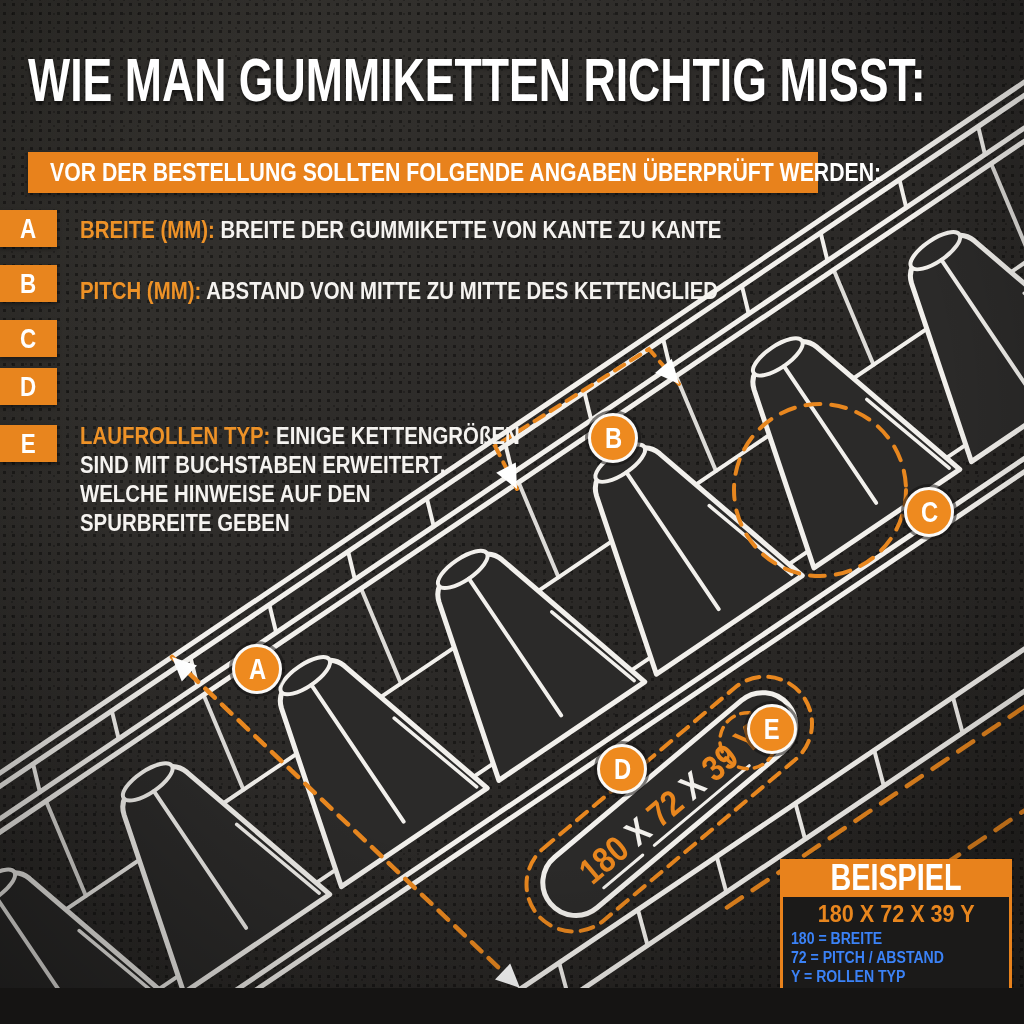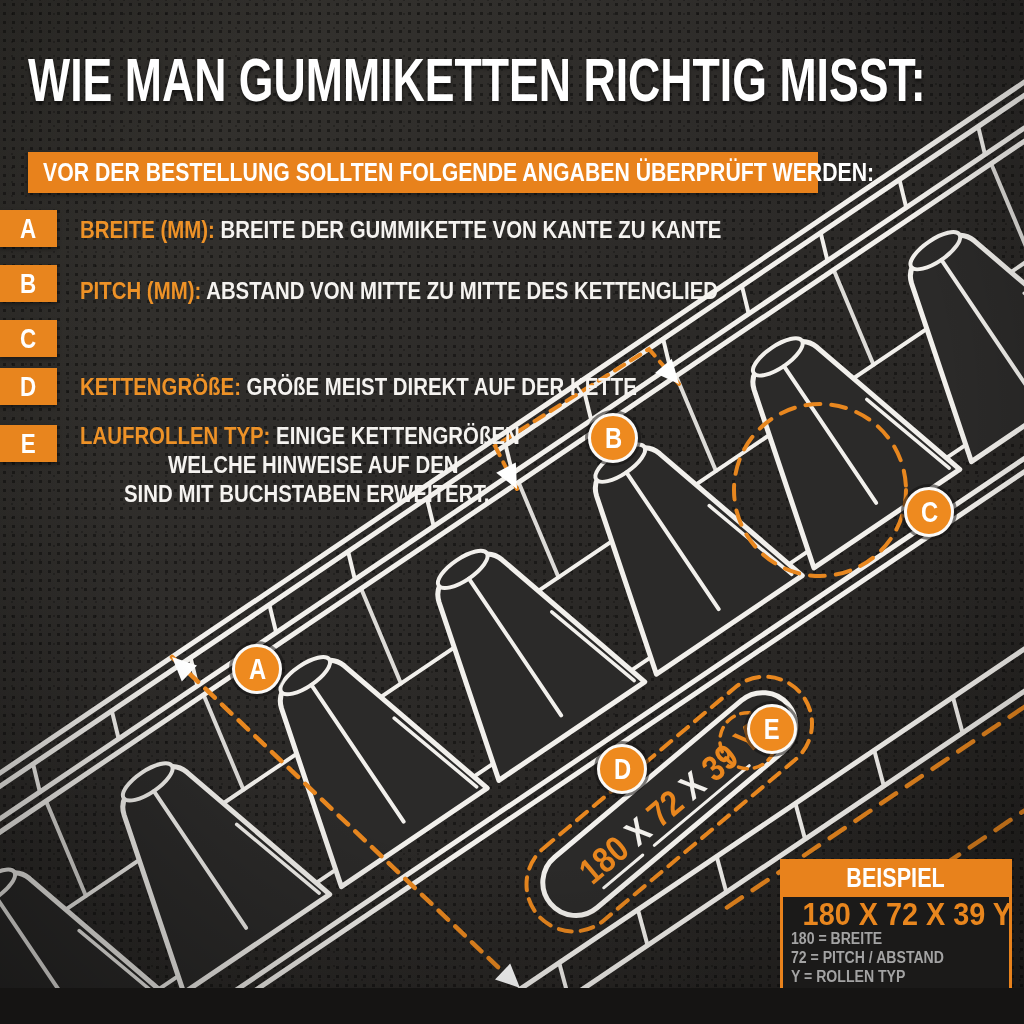--- a/index.html
+++ b/index.html
@@ -15,40 +15,40 @@
     background-position:0 0,5px 7px,0 0;
   }
   #vignette{position:absolute;inset:0;pointer-events:none;
     background:radial-gradient(ellipse at 52% 42%, transparent 55%, rgba(0,0,0,.38) 100%);}
   .abs{position:absolute;}
   .cond{display:inline-block;transform:scaleX(.85);transform-origin:0 50%;white-space:nowrap;}
   .title{left:28px;top:44px;color:#fff;font-weight:bold;font-size:62px;letter-spacing:0px;
     text-shadow:0 3px 4px rgba(0,0,0,.55);}
   .title .cond{transform:scaleX(.72);}
   .banner{left:28px;top:152px;width:790px;height:41px;background:#e8821c;color:#fff;
-    font-weight:bold;font-size:25px;line-height:41px;padding-left:15px;box-sizing:border-box;
+    font-weight:bold;font-size:25px;line-height:41px;padding-left:22px;box-sizing:border-box;
     box-shadow:0 2px 5px rgba(0,0,0,.4);}
   .lbadge{left:0;width:57px;height:37px;background:#e8851e;color:#fff;font-weight:bold;
     font-size:28px;text-align:center;line-height:37px;box-shadow:0 2px 4px rgba(0,0,0,.45);}
   .lbadge .cond{transform:scaleX(.8);transform-origin:50% 50%;}
-  .rowtext{left:80px;color:#f5f3f0;font-weight:bold;font-size:24px;text-align:center;}
+  .rowtext{left:80px;color:#f5f3f0;font-weight:bold;font-size:24px;}
   .rowline{height:29px;line-height:29px;white-space:nowrap;}
   .olabel{color:#ee9227;}
   .marker{width:50px;height:50px;border-radius:50%;background:#ee8a1f;border:3px solid #fbfaf8;
     box-sizing:border-box;box-shadow:0 0 0 3px rgba(20,19,18,.55);color:#fff;font-weight:bold;
     font-size:29px;text-align:center;line-height:44px;}
   .marker .cond{transform:scaleX(.82);transform-origin:50% 50%;}
   .exheader{left:780px;top:859px;width:232px;height:38px;background:#e8821c;color:#fff;
-    font-weight:bold;font-size:27px;line-height:38px;text-align:center;}
+    font-weight:bold;font-size:36px;line-height:38px;text-align:center;}
   .exheader .cond{transform:scaleX(.8);transform-origin:50% 50%;}
   .exbody{left:780px;top:897px;width:232px;background:#1b1a19;border:3px solid #e8821c;border-top:none;
     box-sizing:border-box;padding:2px 8px 6px 8px;}
-  .excode{color:#e8861e;font-weight:bold;font-size:32px;text-align:center;height:30px;line-height:30px;}
+  .excode{color:#e8861e;font-weight:bold;font-size:24px;text-align:center;height:30px;line-height:30px;}
   .excode .cond{transform:scaleX(.9);transform-origin:50% 50%;}
-  .exline{color:#a3a3a3;font-weight:bold;font-size:16px;line-height:19px;}
+  .exline{color:#3b82f6;font-weight:bold;font-size:16px;line-height:19px;}
   .exline .cond{transform:scaleX(.88);white-space:normal;display:block;width:113%;}
   svg{position:absolute;left:0;top:0;}
 </style>
 </head>
 <body>
 
 <div id="canvas">
 
   <svg width="1024" height="1024" viewBox="0 0 1024 1024">
     <g transform="translate(172,657) rotate(-34)" stroke="#f2f0ec" fill="none" stroke-linecap="round" stroke-linejoin="round">
@@ -229,28 +229,28 @@
 
   <div class="abs lbadge" style="top:265px"><span class="cond">B</span></div>
   <div class="abs rowtext" style="top:276px">
     <div class="rowline"><span class="cond"><span class="olabel">PITCH (MM):</span> <span>ABSTAND VON MITTE ZU MITTE DES KETTENGLIED</span></span></div>
   </div>
 
   <div class="abs lbadge" style="top:320px"><span class="cond">C</span></div>
 
   <div class="abs lbadge" style="top:368px"><span class="cond">D</span></div>
   <div class="abs rowtext" style="top:372px">
-    <div class="rowline"><span class="cond"><span class="olabel">KETTENGRÖßE:</span> <span>GRÖßE MEIST DIREKT AUF DER KETTE</span></span></div>
   </div>
 
   <div class="abs lbadge" style="top:425px"><span class="cond">E</span></div>
   <div class="abs rowtext" style="top:421px">
     <div class="rowline"><span class="cond"><span class="olabel">LAUFROLLEN TYP:</span> <span>EINIGE KETTENGRÖßEN</span></span></div>
+    <div class="rowline"><span class="cond">SIND MIT BUCHSTABEN ERWEITERT,</span></div>
     <div class="rowline"><span class="cond">WELCHE HINWEISE AUF DEN</span></div>
-    <div class="rowline"><span class="cond">SIND MIT BUCHSTABEN ERWEITERT,</span></div>
+    <div class="rowline"><span class="cond">SPURBREITE GEBEN</span></div>
   </div>
 
   <div class="abs marker" style="left:232px;top:644px"><span class="cond">A</span></div>
   <div class="abs marker" style="left:588px;top:413px"><span class="cond">B</span></div>
   <div class="abs marker" style="left:904px;top:487px"><span class="cond">C</span></div>
   <div class="abs marker" style="left:597px;top:744px"><span class="cond">D</span></div>
   <div class="abs marker" style="left:747px;top:704px"><span class="cond">E</span></div>
 
   <div class="abs exheader"><span class="cond">BEISPIEL</span></div>
   <div class="abs exbody">

